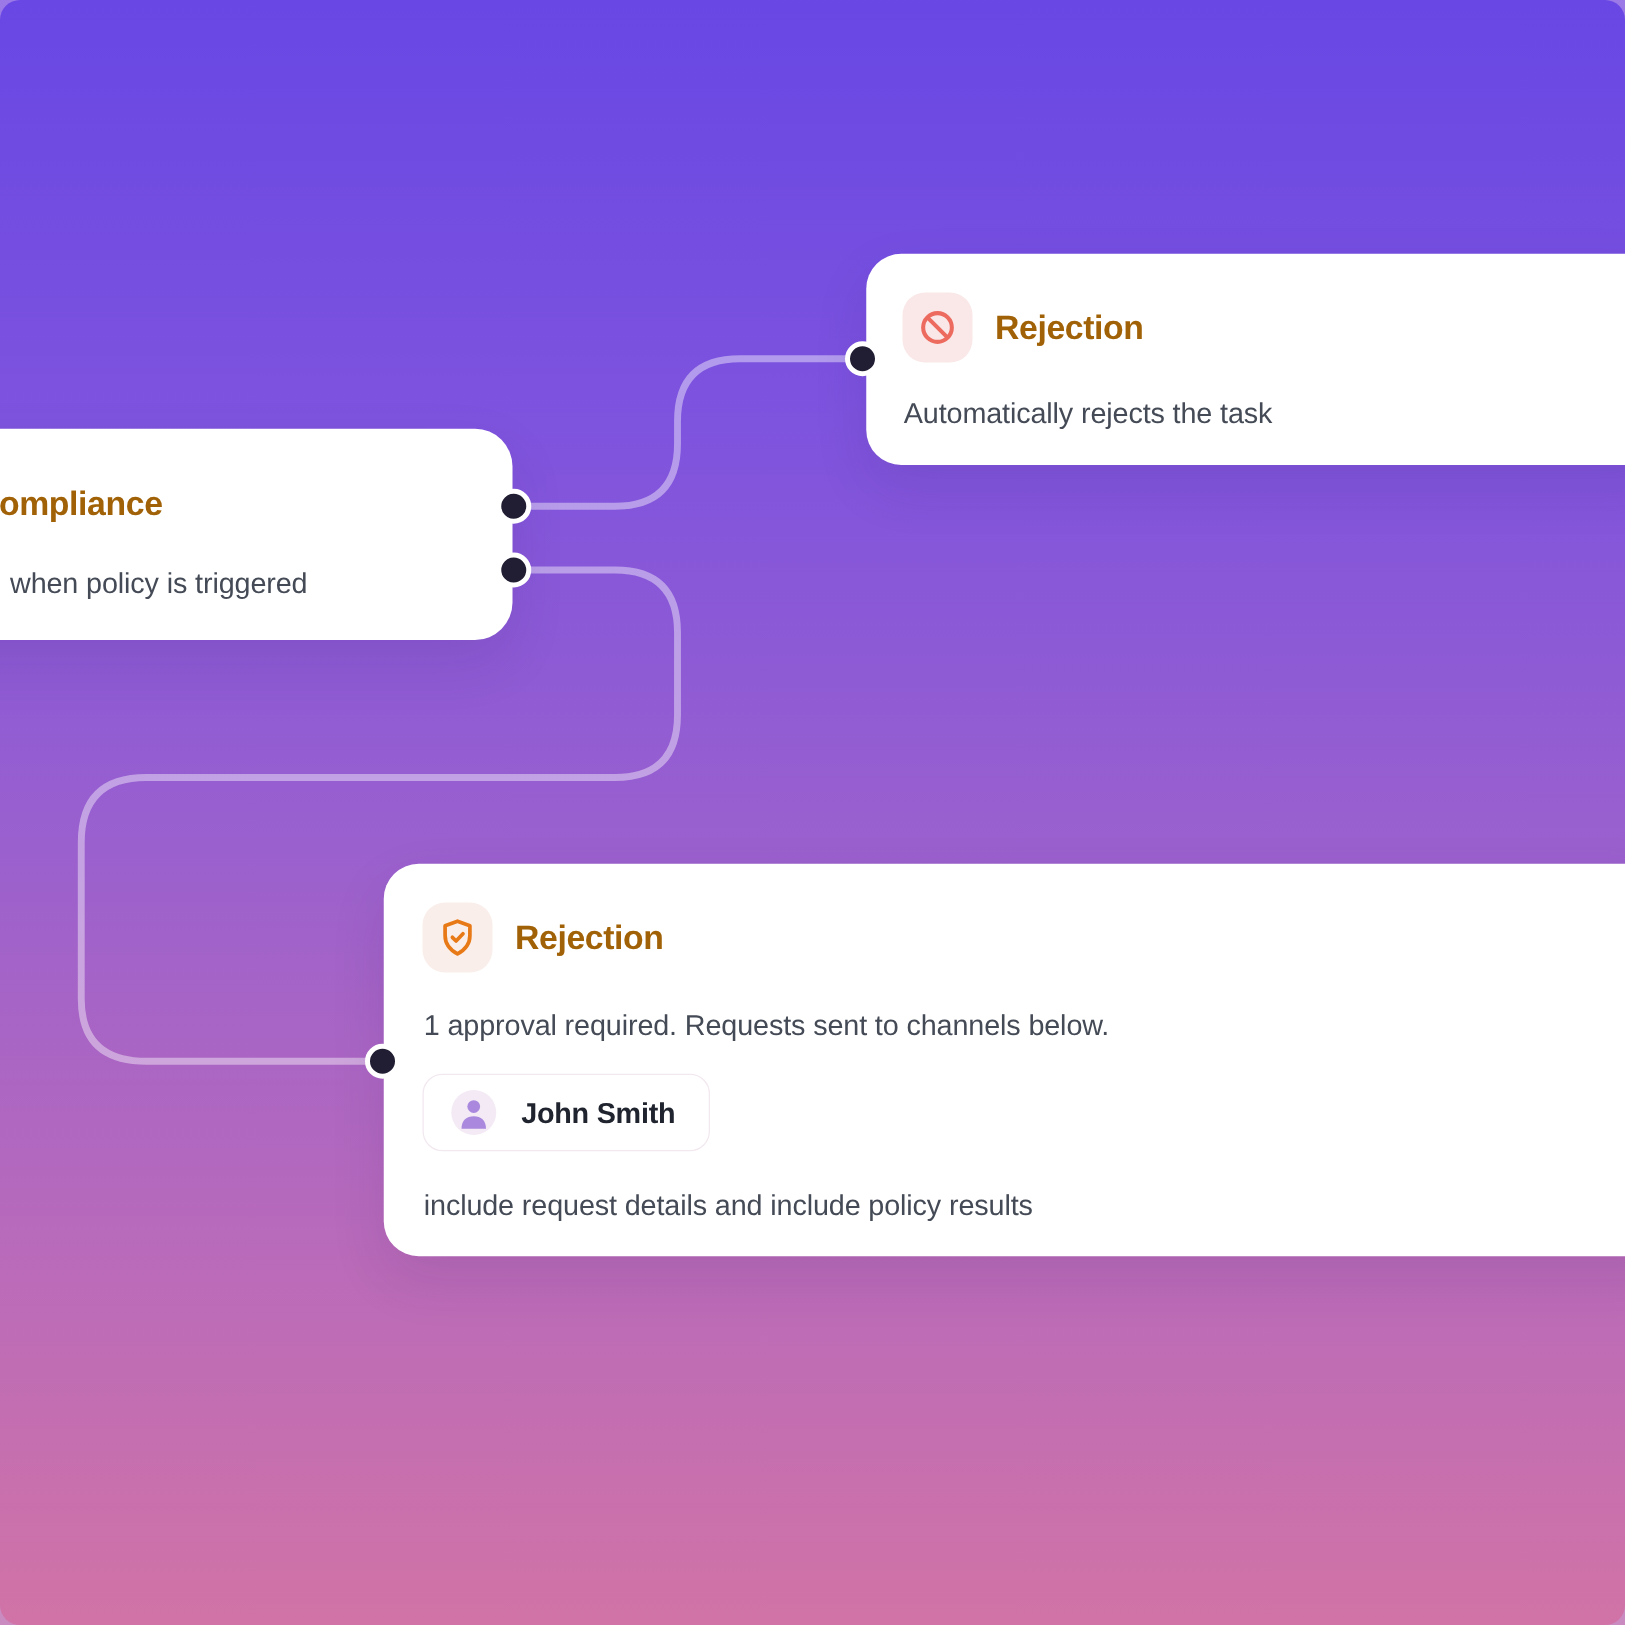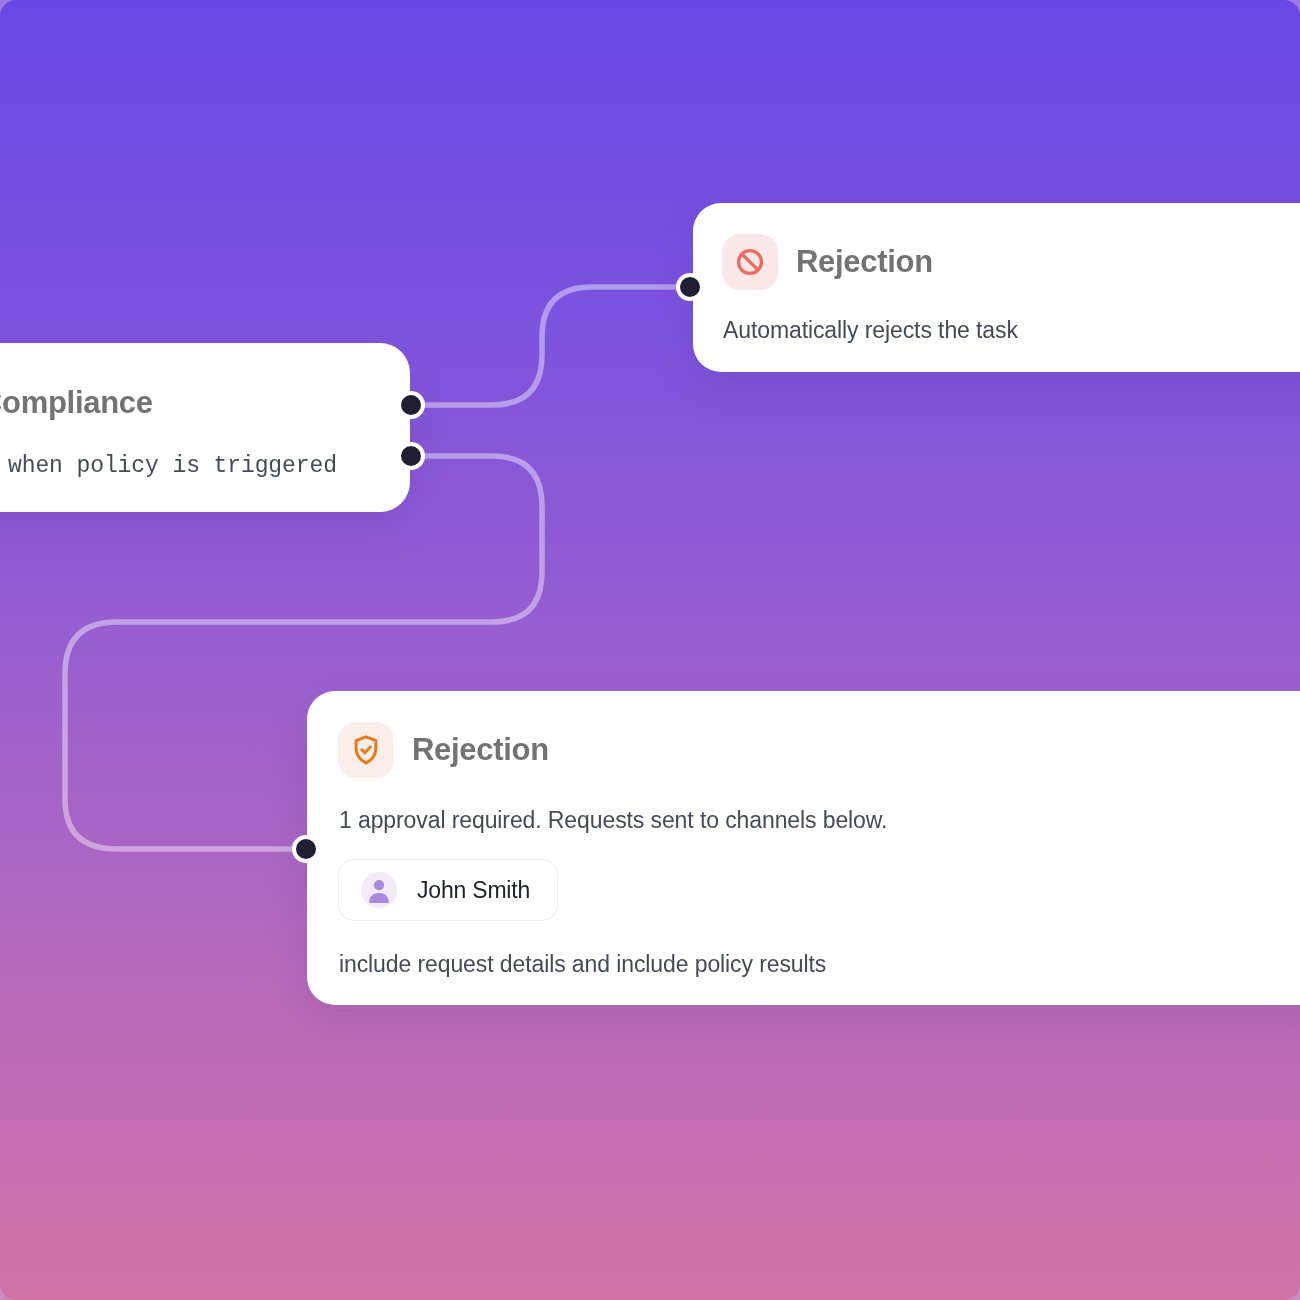--- a/index.html
+++ b/index.html
@@ -22,48 +22,48 @@
     box-sizing:border-box;
   }
   .node-header{display:flex;align-items:center;gap:18px;}
   .icon-tile{
     width:56px;height:56px;border-radius:18px;flex:0 0 auto;
     display:flex;align-items:center;justify-content:center;
   }
   .tile-red{background:#fae8e8;}
   .tile-orange{background:#faeeea;}
   .node-title{
-    font-size:31px;font-weight:700;color:#737373;letter-spacing:-0.3px;line-height:32px;
+    font-size:27px;font-weight:700;color:#a16207;letter-spacing:-0.3px;line-height:32px;
   }
   .node-desc{
     font-size:23px;font-weight:400;color:#454b56;line-height:28px;letter-spacing:-0.1px;
   }
 
   
   .node-compliance{left:-250px;top:343px;width:660px;height:169px;border-radius:30px;}
   .node-compliance .node-title{position:absolute;left:230px;top:44px;white-space:nowrap;}
-  .node-compliance .node-desc{position:absolute;left:258px;top:109px;white-space:nowrap;font-family:Liberation Mono, monospace;}
+  .node-compliance .node-desc{position:absolute;left:258px;top:109px;white-space:nowrap;}
 
   
   .node-rejection{left:693px;top:203px;width:650px;height:169px;padding:31px 40px 0 29px;}
   .node-rejection .node-desc{margin:26px 0 0 1px;white-space:nowrap;}
 
   
   .node-approval{left:307px;top:691px;width:1040px;height:314px;padding:31px 40px 0 31px;}
   .node-approval .node-desc{margin:28px 0 0 1px;white-space:nowrap;}
   .approver-chip{
     margin:25px 0 0 0;width:max-content;height:62px;box-sizing:border-box;
     display:flex;align-items:center;gap:20px;padding:0 27px 0 22px;
     background:#ffffff;border:1.5px solid #f2e8ef;border-radius:16px;
   }
   .avatar{
     width:36px;height:36px;border-radius:50%;background:#f4eaf6;flex:0 0 auto;
     display:flex;align-items:center;justify-content:center;overflow:hidden;
   }
-  .approver-name{font-size:23px;font-weight:400;color:#20242e;letter-spacing:-0.2px;}
+  .approver-name{font-size:23px;font-weight:700;color:#20242e;letter-spacing:-0.2px;}
   .node-footer{margin:29px 0 0 1px;font-size:23px;color:#454b56;line-height:28px;letter-spacing:-0.1px;white-space:nowrap;}
 
   
   .port{
     position:absolute;width:20px;height:20px;border-radius:50%;
     background:#211e33;border:4.5px solid #ffffff;box-sizing:content-box;
   }
   .port-c1{left:396.5px;top:390.5px;}
   .port-c2{left:396.5px;top:441.5px;}
   .port-r1{left:675.5px;top:272.5px;}

